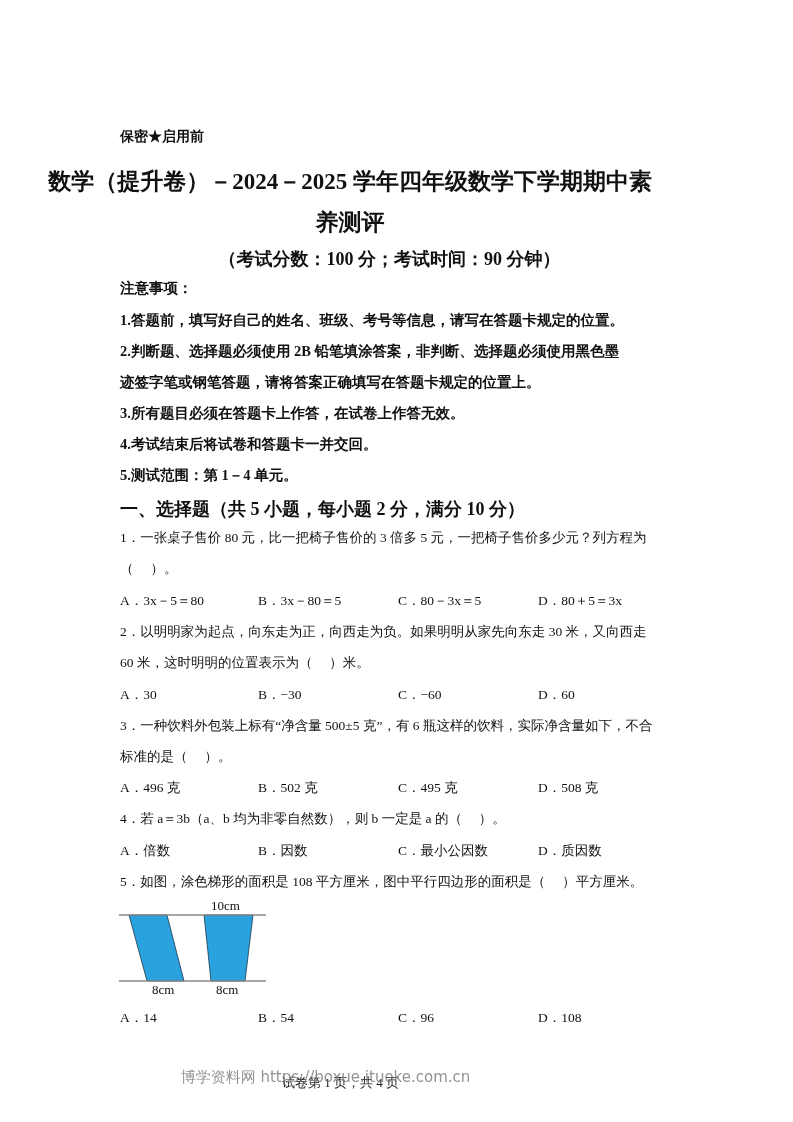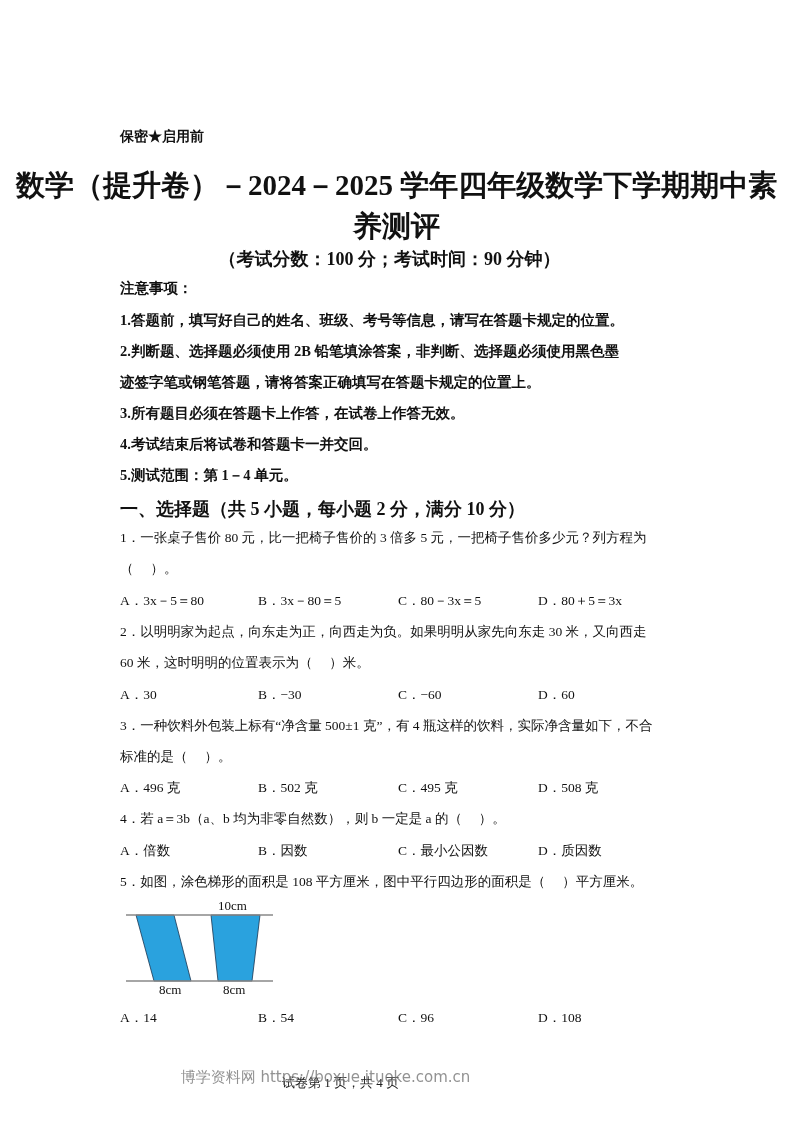--- a/index.html
+++ b/index.html
@@ -1,28 +1,28 @@
 <!DOCTYPE html>
 <html><head>
 <meta charset="utf-8">
 <style>
   html, body { margin: 0; padding: 0; background: #ffffff; }
   body { width: 793px; height: 1122px; position: relative; overflow: hidden;
          font-family: "Liberation Serif", "DejaVu Serif", serif; color: #111; }
   .abs { position: absolute; white-space: nowrap; }
   .header-secret { left: 120px; top: 128px; font-size: 14px; font-weight: bold; }
-  .title { left: 0; width: 793px; text-align: center; font-size: 29px; font-weight: bold; }
+  .title { left: 0; width: 700px; text-align: center; font-size: 23px; font-weight: bold; }
   .title1 { top: 166px; }
   .title2 { top: 207px; }
   .subtitle { left: 0; width: 779px; text-align: center; top: 247px; font-size: 18px; font-weight: bold; }
   .note { left: 120px; font-size: 14.5px; font-weight: bold; }
   .section { left: 120px; top: 497px; font-size: 18px; font-weight: bold; }
   .q { left: 120px; font-size: 13.5px; }
   .opt { font-size: 13.5px; }
-  .figure { position: absolute; left: 118px; top: 895px; text-align: center; }
+  .figure { position: absolute; left: 111px; top: 895px; text-align: center; }
   .footer-page { font-size: 13px; color: #222; position: absolute; left: 0; width: 681px; text-align: center; top: 1074px; }
   .watermark { position: absolute; left: 0; width: 651px; text-align: center; top: 1068px;
                font-family: "DejaVu Sans", sans-serif; font-size: 15px; color: rgba(110,110,110,0.75); }
 </style>
 </head>
 <body>
 
 <div class="abs header-secret">保密★启用前</div>
 <div class="abs title title1">数学（提升卷）－2024－2025 学年四年级数学下学期期中素</div>
 <div class="abs title title2">养测评</div>
@@ -50,21 +50,21 @@
 <div>
   <div class="abs q" style="top:623px;">2．以明明家为起点，向东走为正，向西走为负。如果明明从家先向东走 30 米，又向西走</div>
   <div class="abs q" style="top:654px;text-align:right;">60 米，这时明明的位置表示为（　 ）米。</div>
   <div class="abs opt" style="left:120px; top:686px;">A．30</div>
   <div class="abs opt" style="left:258px; top:686px;">B．−30</div>
   <div class="abs opt" style="left:398px; top:686px;">C．−60</div>
   <div class="abs opt" style="left:538px; top:686px;">D．60</div>
 </div>
 
 <div>
-  <div class="abs q" style="top:717px;">3．一种饮料外包装上标有“净含量 500±1 克”，有 4 瓶这样的饮料，实际净含量如下，不合</div>
+  <div class="abs q" style="top:717px;">3．一种饮料外包装上标有“净含量 500±5 克”，有 6 瓶这样的饮料，实际净含量如下，不合</div>
   <div class="abs q" style="top:748px;">标准的是（　 ）。</div>
   <div class="abs opt" style="left:120px; top:779px;">A．496 克</div>
   <div class="abs opt" style="left:258px; top:779px;">B．502 克</div>
   <div class="abs opt" style="left:398px; top:779px;">C．495 克</div>
   <div class="abs opt" style="left:538px; top:779px;">D．508 克</div>
 </div>
 
 <div>
   <div class="abs q" style="top:810px;">4．若 a＝3b（a、b 均为非零自然数），则 b 一定是 a 的（　 ）。</div>
   <div class="abs opt" style="left:120px; top:842px;">A．倍数</div>

